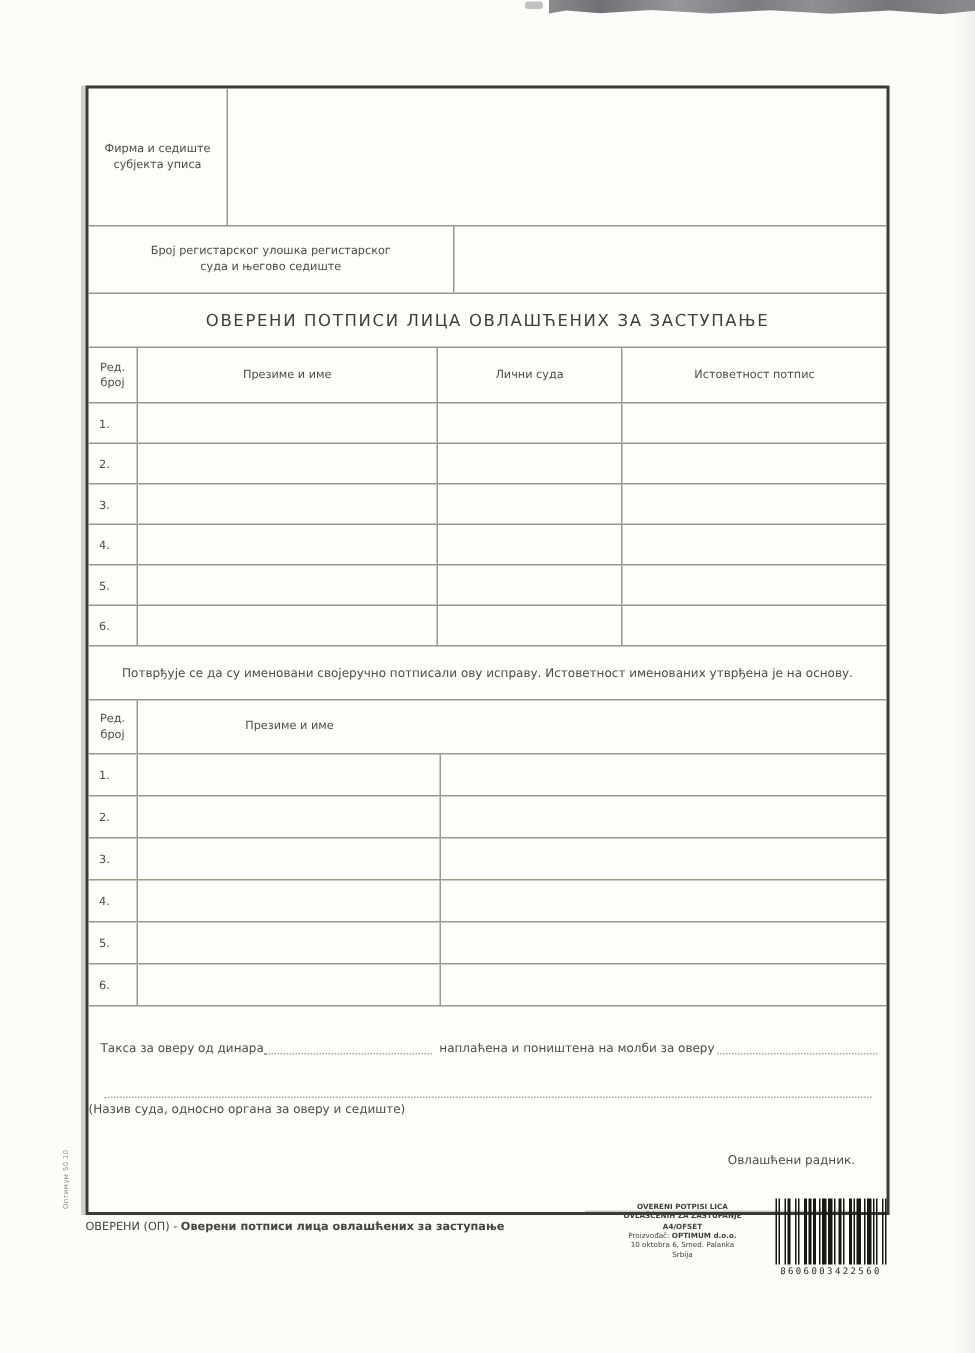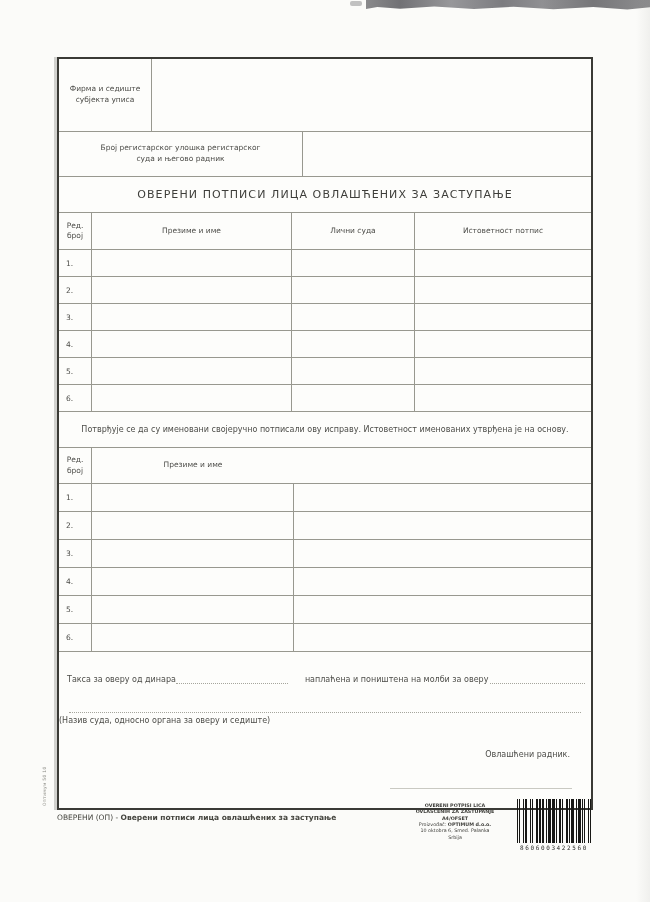--- a/index.html
+++ b/index.html
@@ -18,21 +18,21 @@
   .edge-shade{position:absolute;right:0;top:0;width:14px;height:100%;
     background:linear-gradient(to right,rgba(90,90,85,0),rgba(90,90,85,0.07));}
 
   
   .form-page{
     position:absolute;left:57px;top:57px;width:536px;height:753px;
     background:#fdfdfb;border:2px solid #3a3a36;box-sizing:border-box;
     box-shadow:-3px 0 0 rgba(60,60,55,0.22);
   }
   .sec{box-sizing:border-box;border-bottom:1px solid #98988f;position:relative;}
-  .row-a{height:73px;display:flex;}
+  .row-a{height:92px;display:flex;}
   .row-a .lab{width:92px;border-right:1px solid #98988f;display:flex;align-items:center;justify-content:center;
     text-align:center;font-size:7.5px;line-height:1.45;white-space:pre-line;}
   .row-b{height:45px;display:flex;}
   .row-b .lab{width:243px;border-right:1px solid #98988f;display:flex;align-items:center;justify-content:center;
     text-align:center;font-size:7.5px;line-height:1.45;white-space:pre-line;}
   .fill{flex:1;}
   .title-row{height:36px;display:flex;align-items:center;justify-content:center;
     font-size:11px;letter-spacing:1.1px;color:#3e3e3a;}
   .thead{display:grid;}
   .t1h{grid-template-columns:33px 200px 123px 1fr;height:37px;}
@@ -48,21 +48,21 @@
   .trow .ord{display:flex;align-items:center;padding-left:7px;font-size:7.5px;}
   .statement{height:36px;display:flex;align-items:center;justify-content:center;
     font-size:8px;text-align:center;padding:0 6px;}
 
   .bottom-area{position:relative;height:153px;}
   .fee-line{position:absolute;left:8px;right:6px;top:22px;display:flex;align-items:center;font-size:8px;}
   .fee-line .txt{white-space:nowrap;}
   .dotline{border-bottom:1px dotted #a5a59c;height:9px;}
   .dot1{width:112px;}
   .dot2{flex:1;margin-left:2px;}
-  .lbl2{margin-left:17px;}
+  .lbl2{margin-left:5px;}
   .center-dotline{position:absolute;left:10px;right:10px;top:60px;border-bottom:1px dotted #a5a59c;}
   .court-caption{position:absolute;left:0;right:0;top:64px;text-align:left;font-size:8px;}
   .clerk{position:absolute;left:311px;width:200px;top:98px;text-align:right;font-size:8px;}
   .sig-line{position:absolute;left:331px;width:182px;top:136px;border-bottom:1px solid #c9c9c2;}
 
   
   .footer-left{position:absolute;left:57px;top:813px;font-size:7.5px;color:#45453f;}
   .footer-left .b{font-weight:bold;}
   .side-note{position:absolute;left:42px;top:736px;height:70px;writing-mode:vertical-rl;
     transform:rotate(180deg);font-size:4.5px;color:#8c8c86;letter-spacing:.3px;}
@@ -89,21 +89,21 @@
   <div class="form-page">
 
     <div class="sec row-a">
       <div class="lab">Фирма и седиште
 субјекта уписа</div>
       <div class="fill"></div>
     </div>
 
     <div class="sec row-b">
       <div class="lab">Број регистарског улошка регистарског
-суда и његово радник</div>
+суда и његово седиште</div>
       <div class="fill"></div>
     </div>
 
     <div class="sec title-row">ОВЕРЕНИ ПОТПИСИ ЛИЦА ОВЛАШЋЕНИХ ЗА ЗАСТУПАЊЕ</div>
 
     <div class="sec thead t1h">
       <div class="hc">Ред.
 број</div>
       <div class="hc">Презиме и име</div>
       <div class="hc">Лични суда</div>

